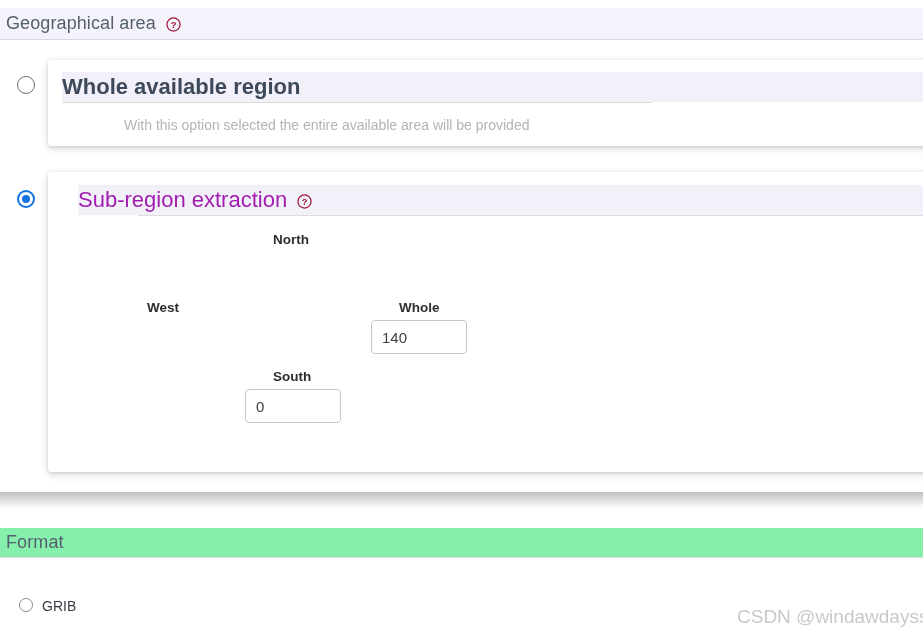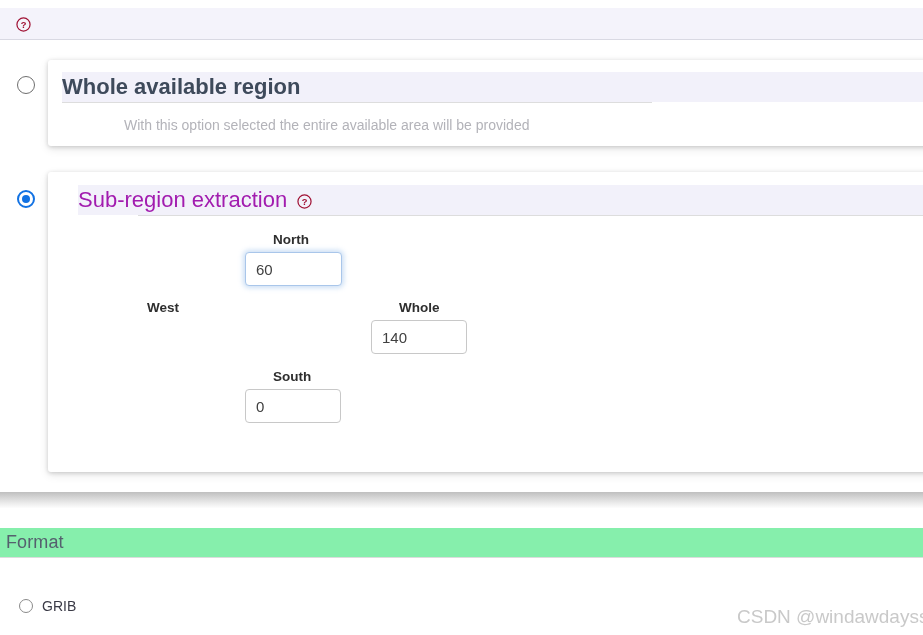--- a/index.html
+++ b/index.html
@@ -179,21 +179,21 @@
     top: 492px;
     width: 923px;
     height: 16px;
     background: linear-gradient(to bottom, #bfbfbf 0%, #d6d6d6 35%, #efefef 75%, #fdfdfd 100%);
   }
 
   
   .format-option {
     position: absolute;
     display: flex;
-    align-items: center;
+    align-items: flex-start;
   }
   .format-option .radio-inline {
     position: relative;
     width: 14px;
     height: 14px;
     border-radius: 50%;
     box-sizing: border-box;
     margin-right: 9px;
     flex: none;
     background: #ffffff;
@@ -224,20 +224,21 @@
     color: #c9c9c9;
     font-family: "Liberation Sans", sans-serif;
     white-space: nowrap;
     pointer-events: none;
   }
 </style>
 </head>
 <body>
 
 <div class="section-header" id="geo-header">
+  <span class="title">Geographical area</span>
   <span class="help-icon">
     <svg viewBox="0 0 16 16" width="15" height="15" aria-hidden="true">
       <circle cx="8" cy="8" r="7" fill="none" stroke="#a01134" stroke-width="1.3"></circle>
       <text x="8" y="11.6" text-anchor="middle" font-family="Liberation Sans, sans-serif" font-size="10" font-weight="bold" fill="#a01134">?</text>
     </svg>
   </span>
 </div>
 
 <div class="radio-outer unchecked" style="left:17px; top:76px;"></div>
 
@@ -259,21 +260,20 @@
         <circle cx="8" cy="8" r="7" fill="none" stroke="#a01134" stroke-width="1.3"></circle>
         <text x="8" y="11.6" text-anchor="middle" font-family="Liberation Sans, sans-serif" font-size="10" font-weight="bold" fill="#a01134">?</text>
       </svg>
     </span>
   </div>
   <div class="card-rule"></div>
 </div>
 
 <div class="field" id="field-north">
   <label class="field-label">North</label>
-  <input class="field-input focused" type="text" value="60" style="">
 </div>
 
 <div class="field" id="field-west">
   <label class="field-label">West</label>
 </div>
 
 <div class="field" id="field-east">
   <label class="field-label">Whole</label>
   <input class="field-input" type="text" value="140" style="">
 </div>

